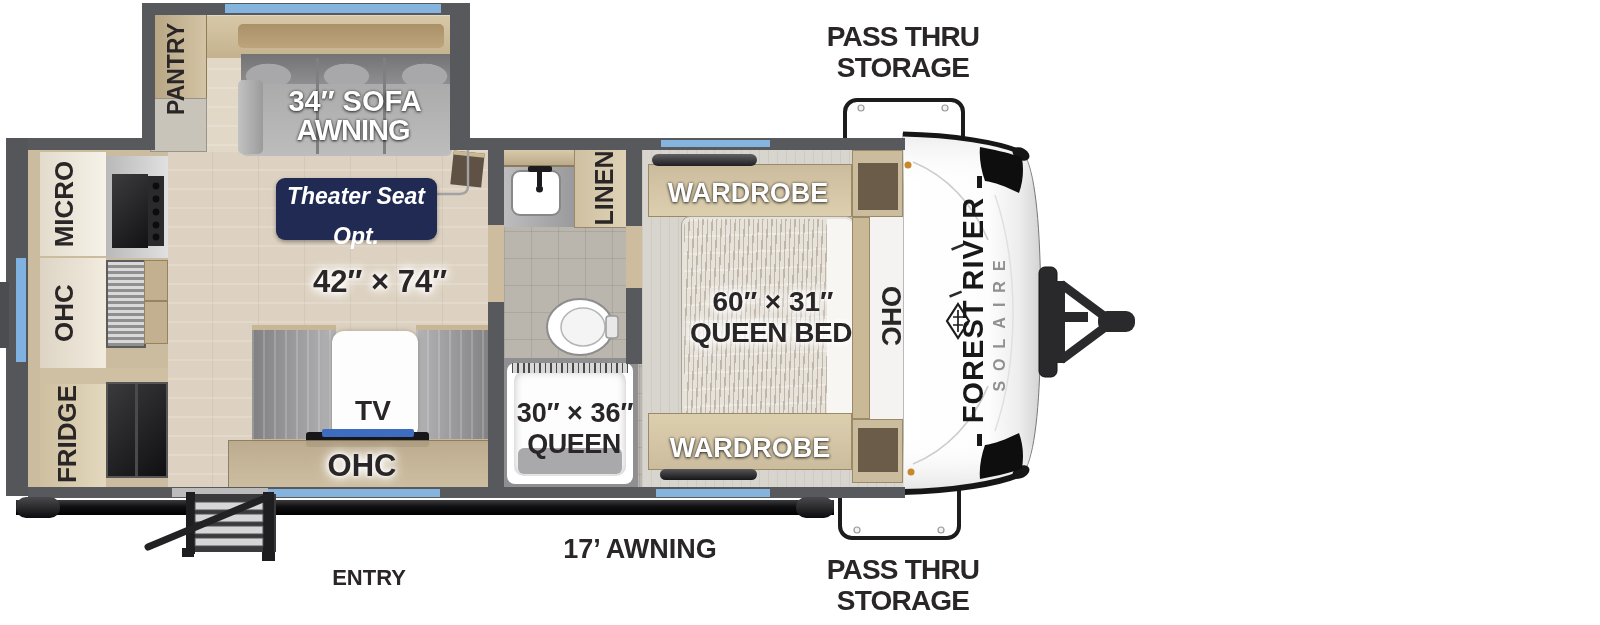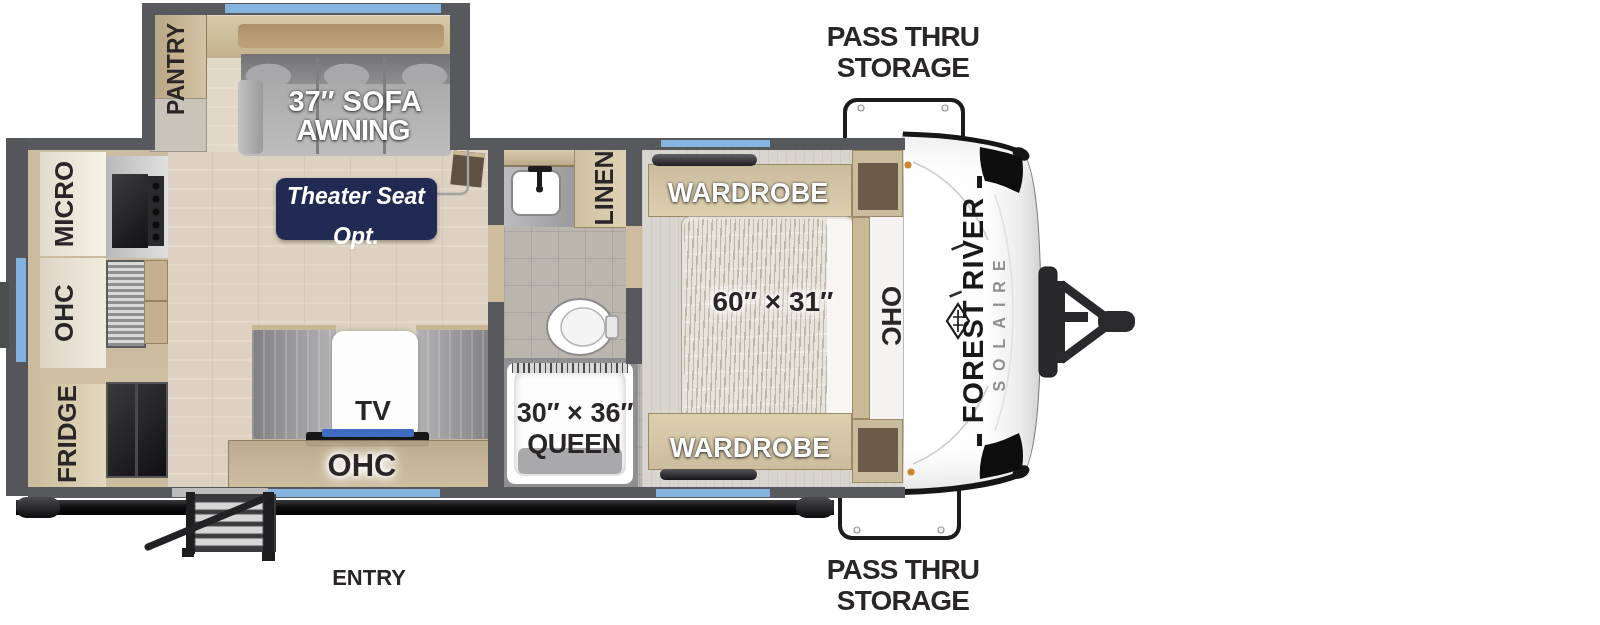--- a/index.html
+++ b/index.html
@@ -143,33 +143,34 @@
 
 <div class="a" style="left:241px;top:54px;width:211px;height:34px;background:radial-gradient(ellipse 40px 22px at 13% 65%,#a8a8aa 55%,rgba(0,0,0,0) 58%),radial-gradient(ellipse 40px 22px at 50% 65%,#a8a8aa 55%,rgba(0,0,0,0) 58%),radial-gradient(ellipse 40px 22px at 87% 65%,#a8a8aa 55%,rgba(0,0,0,0) 58%),linear-gradient(180deg,#737375,#929294)"></div>
 
 <div class="a" style="left:241px;top:84px;width:211px;height:72px;background:linear-gradient(180deg,#ababab,#bdbdbd);border-radius:0 0 6px 6px"></div>
 
 <div class="a" style="left:316px;top:58px;width:3px;height:96px;background:#7f7f81"></div>
 <div class="a" style="left:383px;top:58px;width:3px;height:96px;background:#7f7f81"></div>
 
 <div class="a" style="left:238px;top:80px;width:25px;height:74px;background:linear-gradient(90deg,#c2c2c2,#9b9b9b);border-radius:5px"></div>
 
-<div class="lbl wht" style="left:355px;top:101px;font-size:29px">37″ SOFA</div>
+<div class="lbl wht" style="left:355px;top:101px;font-size:29px">34″ SOFA</div>
 <div class="lbl wht" style="left:353px;top:130px;font-size:29px;letter-spacing:-1px">AWNING</div>
 
 <div class="a" style="left:452px;top:152px;width:31px;height:30px;background:#5f5143;border-top:4px solid #c9b894;transform:rotate(6deg)"></div>
 
 <svg class="a" style="left:430px;top:148px" width="50" height="52" viewBox="0 0 50 52">
   <path d="M6,46 L30,46 Q38,46 38,38 L38,0" fill="none" stroke="#a2a2a2" stroke-width="2.4"></path>
 </svg>
 
 <div class="a" style="left:276px;top:178px;width:161px;height:62px;background:#202a52;border-radius:9px;box-shadow:0 2px 4px rgba(0,0,0,.35)"></div>
 <div class="lbl" style="left:356px;top:196px;font-size:23px;color:#fff;font-style:italic">Theater Seat</div>
 <div class="lbl" style="left:356px;top:236px;font-size:23px;color:#fff;font-style:italic">Opt.</div>
 
+<div class="lbl glow" style="left:380px;top:281px;font-size:31px">42″ × 74″</div>
 
 <div class="a" style="left:252px;top:325px;width:84px;height:119px;background:repeating-linear-gradient(90deg,rgba(255,255,255,.18) 0 2px,rgba(0,0,0,0) 2px 11px),linear-gradient(90deg,#808082,#b4b4b6);border-top:5px solid #c8b794;border-bottom:5px solid #c8b794;box-sizing:border-box"></div>
 
 <div class="a" style="left:416px;top:325px;width:76px;height:119px;background:repeating-linear-gradient(90deg,rgba(255,255,255,.18) 0 2px,rgba(0,0,0,0) 2px 11px),linear-gradient(270deg,#808082,#b4b4b6);border-top:5px solid #c8b794;border-bottom:5px solid #c8b794;box-sizing:border-box"></div>
 
 <div class="a" style="left:332px;top:331px;width:86px;height:108px;background:#fdfdfd;border-radius:12px;box-shadow:0 0 5px rgba(120,110,90,.5)"></div>
 
 <div class="lbl glow" style="left:373px;top:411px;font-size:28px">TV</div>
 
 <div class="a" style="left:306px;top:432px;width:123px;height:15px;background:#17171a;border-radius:3px"></div>
@@ -219,20 +220,21 @@
 
 <div class="a" style="left:652px;top:154px;width:105px;height:12px;background:linear-gradient(180deg,#626264,#1f1f21);border-radius:6px"></div>
 
 <div class="a" style="left:681px;top:216px;width:174px;height:204px;background:#e7e2da;border:1px solid #aaa195;border-radius:9px;box-sizing:border-box"></div>
 
 <div class="a" style="left:684px;top:219px;width:143px;height:198px;background:repeating-linear-gradient(92deg,rgba(151,138,120,.5) 0 1.3px,rgba(0,0,0,0) 1.3px 4.6px),repeating-linear-gradient(178deg,rgba(255,255,255,.35) 0 2px,rgba(0,0,0,0) 2px 17px);border-radius:8px"></div>
 
 <div class="a" style="left:827px;top:219px;width:26px;height:198px;background:#f7f6f3;border-radius:0 8px 8px 0"></div>
 
 <div class="lbl glow" style="left:773px;top:302px;font-size:28px">60″ × 31″</div>
+<div class="lbl glow" style="left:771px;top:333px;font-size:28px;letter-spacing:-.5px">QUEEN BED</div>
 
 <div class="a" style="left:648px;top:413px;width:204px;height:57px;background:linear-gradient(180deg,#dccfae,#cbbc9e);border:1px solid #9b8a68;box-sizing:border-box"></div>
 
 <div class="lbl wht" style="left:750px;top:448px;font-size:27px">WARDROBE</div>
 
 <div class="a" style="left:660px;top:469px;width:97px;height:11px;background:linear-gradient(180deg,#555557,#161618);border-radius:6px"></div>
 
 <div class="a" style="left:852px;top:217px;width:18px;height:202px;background:#c9b996;border:1px solid #9b8a68;box-sizing:border-box"></div>
 
 <div class="a" style="left:852px;top:150px;width:51px;height:67px;background:#cbbc9e;border:1px solid #9b8a68;box-sizing:border-box"></div>
@@ -303,20 +305,21 @@
 </svg>
 
 <div class="lbl" style="left:903px;top:37px;font-size:28px;letter-spacing:-.8px">PASS THRU</div>
 <div class="lbl" style="left:903px;top:68px;font-size:28px;letter-spacing:-.8px">STORAGE</div>
 
 <div class="lbl" style="left:903px;top:570px;font-size:28px;letter-spacing:-.8px">PASS THRU</div>
 <div class="lbl" style="left:903px;top:601px;font-size:28px;letter-spacing:-.8px">STORAGE</div>
 
 <div class="lbl" style="left:369px;top:578px;font-size:22px">ENTRY</div>
 
+<div class="lbl" style="left:640px;top:549px;font-size:27px">17’ AWNING</div>
 
 <div class="lv" style="left:64px;top:204px;font-size:26px">MICRO</div>
 
 <div class="lv" style="left:64px;top:313px;font-size:26px">OHC</div>
 
 <div class="lv" style="left:67px;top:434px;font-size:26px">FRIDGE</div>
 
 <div class="lv" style="left:176px;top:69px;font-size:23px">PANTRY</div>
 </div>
 

